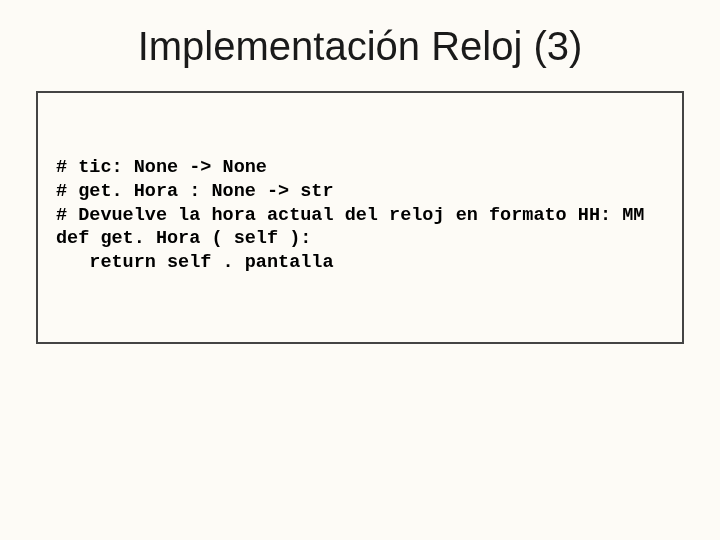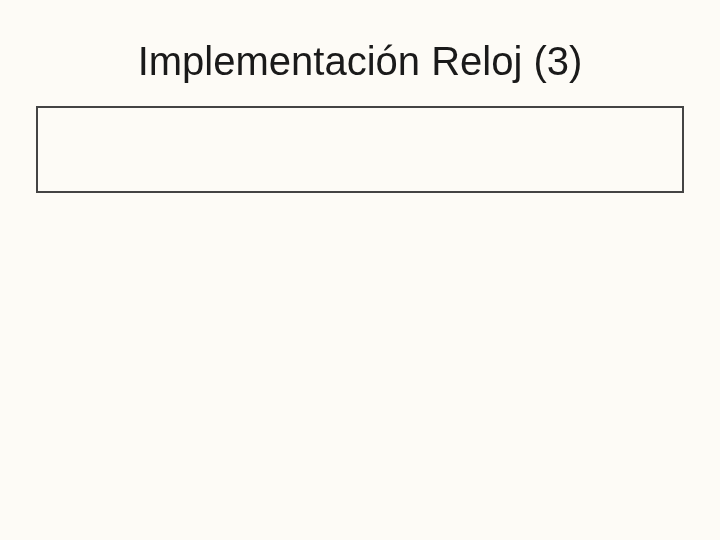--- a/index.html
+++ b/index.html
@@ -8,21 +8,21 @@
     width: 720px;
     height: 540px;
     background: #fdfbf6;
     font-family: Arial, Helvetica, sans-serif;
     overflow: hidden;
   }
   .slide {
     width: 720px;
     height: 540px;
     box-sizing: border-box;
-    padding: 39px 36px 36px 36px;
+    padding: 24px 36px 36px 36px;
     background: #fdfbf6;
   }
   .title {
     font-size: 40px;
     color: #1a1a1a;
     text-align: center;
     margin: 0 0 22px 0;
     font-weight: normal;
   }
   .code-box {
@@ -43,14 +43,19 @@
   .code-block + .code-block {
     margin-top: 20px;
   }
 </style>
 </head>
 <body>
 
 <div class="slide">
   <h1 class="title">Implementación Reloj (3)</h1>
   <div class="code-box">
+    <pre class="code-block"># tic: None -&gt; None
+# get. Hora : None -&gt; str
+# Devuelve la hora actual del reloj en formato HH: MM
+def get. Hora ( self ):
+   return self . pantalla</pre>
   </div>
 </div>
 
 </body></html>

